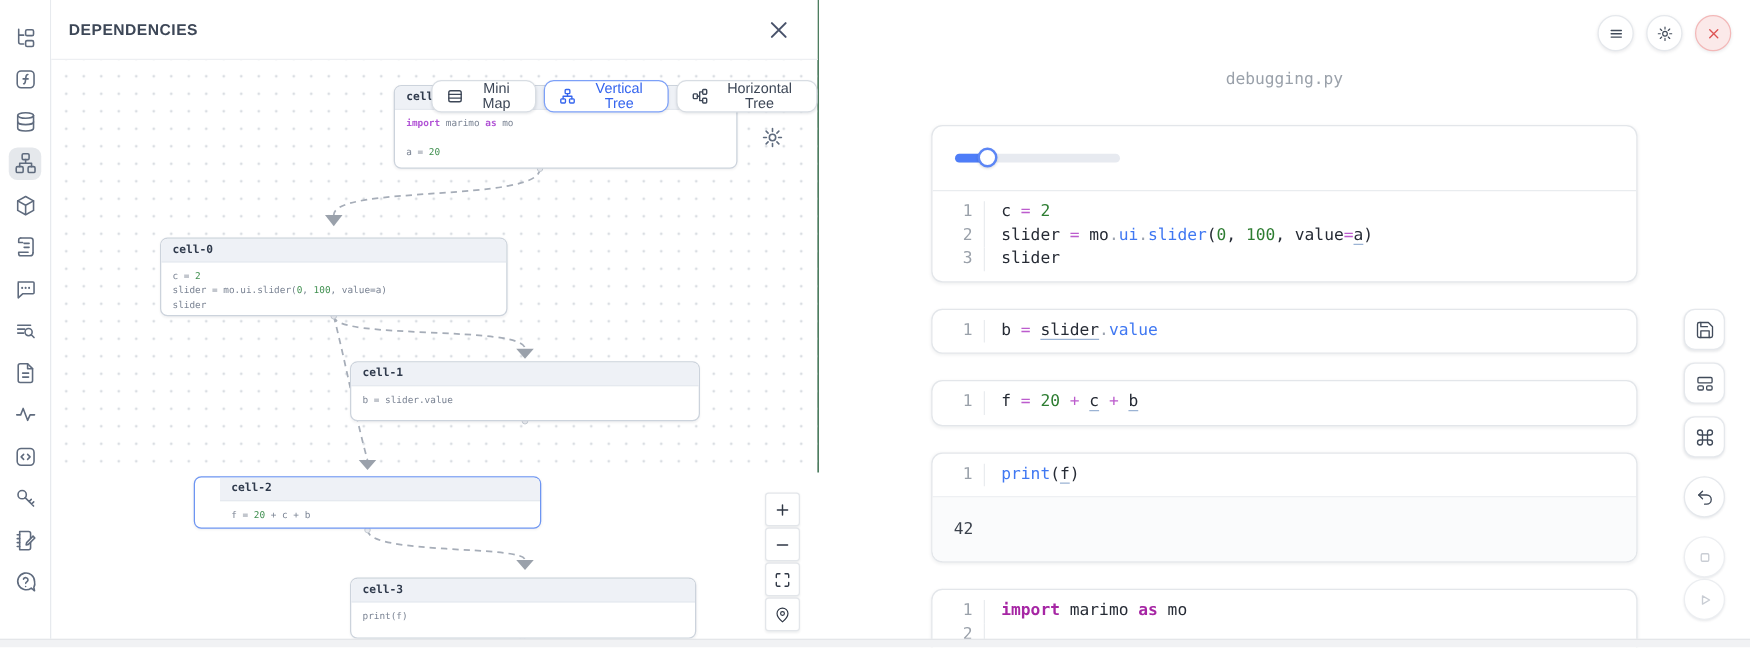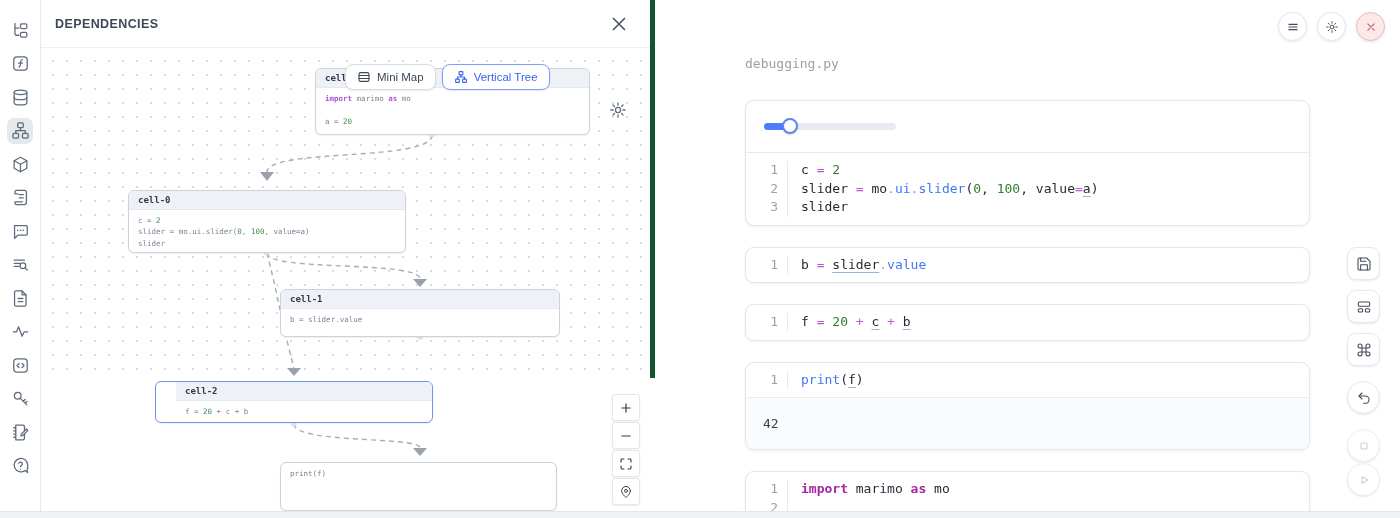--- a/index.html
+++ b/index.html
@@ -11,21 +11,21 @@
 
   
   .sidebar{position:absolute;left:0;top:0;width:41px;height:511px;border-right:1px solid #e7eaee;
            display:flex;flex-direction:column;align-items:center;padding-top:17px;gap:7.5px;box-sizing:border-box;}
   .side-item{width:26px;height:26px;border-radius:7px;display:flex;align-items:center;justify-content:center;
              color:#5f6b7e;cursor:pointer;flex:none;}
   .side-item.active{background:#e5e8ec;}
   .side-item svg{width:19px;height:19px;}
 
   
-  .dep-panel{position:absolute;left:41px;top:0;width:614px;height:378px;border-right:5px solid #14532d;box-sizing:border-box;}
+  .dep-panel{position:absolute;left:41px;top:0;width:614px;height:378px;border-right:1px solid #14532d;box-sizing:border-box;}
   .dep-header{height:47px;border-bottom:1px solid #edeff2;display:flex;align-items:center;
               justify-content:space-between;padding:0 20px 0 14px;background:#fff;position:relative;z-index:5;}
   .dep-title{font-size:12.5px;font-weight:bold;letter-spacing:.4px;color:#3d4757;}
   .dep-close{width:22px;height:22px;display:flex;align-items:center;justify-content:center;color:#49536b;cursor:pointer;}
   .dep-body{position:absolute;left:0;top:48px;right:0;bottom:0;
             background-image:radial-gradient(circle,#d9dde2 1px,transparent 1.3px);
             background-size:14px 14px;background-position:5px 6px;}
   .graph-svg{position:absolute;left:0;top:0;z-index:1;}
   .gnode{position:absolute;background:#fff;border:1px solid #ccd3dc;border-radius:6px;
          box-shadow:0 1px 2px rgba(16,24,40,.06);overflow:hidden;z-index:2;box-sizing:border-box;cursor:pointer;}
@@ -45,21 +45,21 @@
   .view-btn.active{border-color:#7ca0f8;color:#3565ee;justify-content:space-between;}
   .graph-gear{position:absolute;left:568px;top:101px;width:18px;height:18px;color:#5f6b7e;z-index:4;cursor:pointer;}
 
   .zoomctl{position:absolute;left:571px;top:394px;width:28px;display:flex;flex-direction:column;gap:1px;z-index:4;}
   .zoom-btn{width:28px;height:27px;background:#fff;border:1px solid #e3e6ea;border-radius:3px;
             box-shadow:0 1px 2px rgba(16,24,40,.07);display:flex;align-items:center;justify-content:center;
             color:#2f3745;cursor:pointer;box-sizing:border-box;padding:0;}
   .zoom-btn svg{width:14px;height:14px;}
 
   
-  .nb-title{position:absolute;left:745px;top:56px;width:565px;
+  .nb-title{position:absolute;left:745px;top:56px;width:565px;text-align:center;
             font-family:"DejaVu Sans Mono",monospace;font-size:13px;color:#9aa1aa;}
   .cells{position:absolute;left:745px;top:100px;width:565px;display:flex;flex-direction:column;gap:21px;}
   .cell{background:#fff;border:1px solid #e3e6ea;border-radius:9px;box-shadow:0 1px 3px rgba(16,24,40,.07);overflow:hidden;}
   .cell-output{padding:22px 18px;}
   .slider{position:relative;width:132px;height:7px;}
   .slider-track{width:100%;height:7px;border-radius:4px;background:#e7eaf0;}
   .slider-fill{position:absolute;left:0;top:0;height:7px;border-radius:4px;background:#4e7df8;}
   .slider-thumb{position:absolute;top:-5px;width:16px;height:16px;border-radius:50%;background:#fff;
                 border:2px solid #5c86f5;box-sizing:border-box;box-shadow:0 1px 2px rgba(16,24,40,.15);}
   .cell-divider{border-top:1px solid #e9ecef;}
@@ -272,20 +272,21 @@
             <div class="gline"><span class="tok-pl">b </span><span class="tok-op">= </span><span class="tok-pl">slider.value</span></div>
           </div>
         </div>
         <div class="gnode selected" style="left: 114px; top: 381px; width: 278px; height: 42px; padding-left: 20px;">
           <div class="ghead">cell-2</div>
           <div class="gbody">
             <div class="gline"><span class="tok-pl">f </span><span class="tok-op">= </span><span class="tok-num">20</span><span class="tok-pl"> + c + b</span></div>
           </div>
         </div>
         <div class="gnode" style="left: 239px; top: 462px; width: 277px; height: 49px;">
+          <div class="ghead">cell-3</div>
           <div class="gbody">
             <div class="gline"><span class="tok-pl">print(f)</span></div>
           </div>
         </div>
       </div>
 
     <div class="view-toolbar" id="view-toolbar">
         <button class="view-btn">
           <span class="ic">
             <svg viewBox="0 0 24 24" fill="none" stroke="currentColor" stroke-width="1.9" stroke-linecap="round" stroke-linejoin="round">
@@ -298,20 +299,31 @@
         <button class="view-btn active">
           <span class="ic">
             <svg viewBox="0 0 24 24" fill="none" stroke="currentColor" stroke-width="1.9" stroke-linecap="round" stroke-linejoin="round">
               <rect x="8.8" y="2.8" width="6.4" height="5.6" rx="1.2"></rect>
               <rect x="2.8" y="15.6" width="6.4" height="5.6" rx="1.2"></rect>
               <rect x="14.8" y="15.6" width="6.4" height="5.6" rx="1.2"></rect>
               <path d="M12 8.4v3.6M6 15.6v-3.6h12v3.6"></path>
             </svg>
           </span>
           <span>Vertical Tree</span>
+        </button>
+        <button class="view-btn">
+          <span class="ic">
+            <svg viewBox="0 0 24 24" fill="none" stroke="currentColor" stroke-width="1.9" stroke-linecap="round" stroke-linejoin="round">
+              <rect x="2.8" y="8.8" width="5.6" height="6.4" rx="1.2"></rect>
+              <rect x="15.6" y="2.8" width="5.6" height="6.4" rx="1.2"></rect>
+              <rect x="15.6" y="14.8" width="5.6" height="6.4" rx="1.2"></rect>
+              <path d="M8.4 12h3.2M11.6 6h4M11.6 6v12M11.6 18h4"></path>
+            </svg>
+          </span>
+          <span>Horizontal Tree</span>
         </button>
       </div>
     <span class="graph-gear">
       <svg viewBox="0 0 24 24" fill="none" stroke="currentColor" stroke-width="1.7" stroke-linecap="round">
           <circle cx="12" cy="12" r="3.4"></circle>
           <path d="M12 2.5v3M12 18.5v3M2.5 12h3M18.5 12h3M5.2 5.2l2.1 2.1M16.7 16.7l2.1 2.1M18.8 5.2l-2.1 2.1M7.3 16.7l-2.1 2.1"></path>
         </svg>
     </span>
     <div class="zoomctl" id="zoomctl">
         <button class="zoom-btn">

